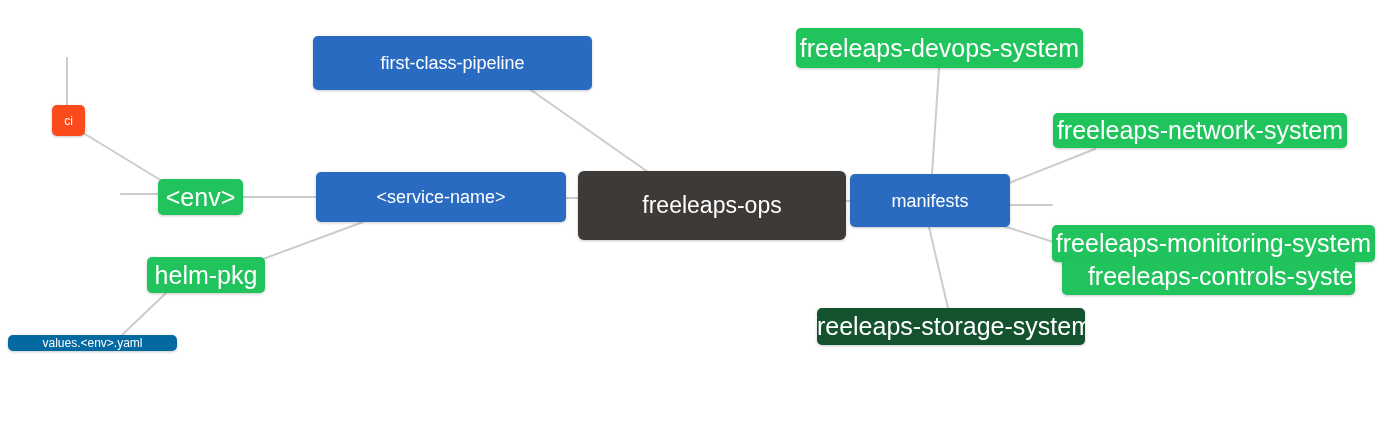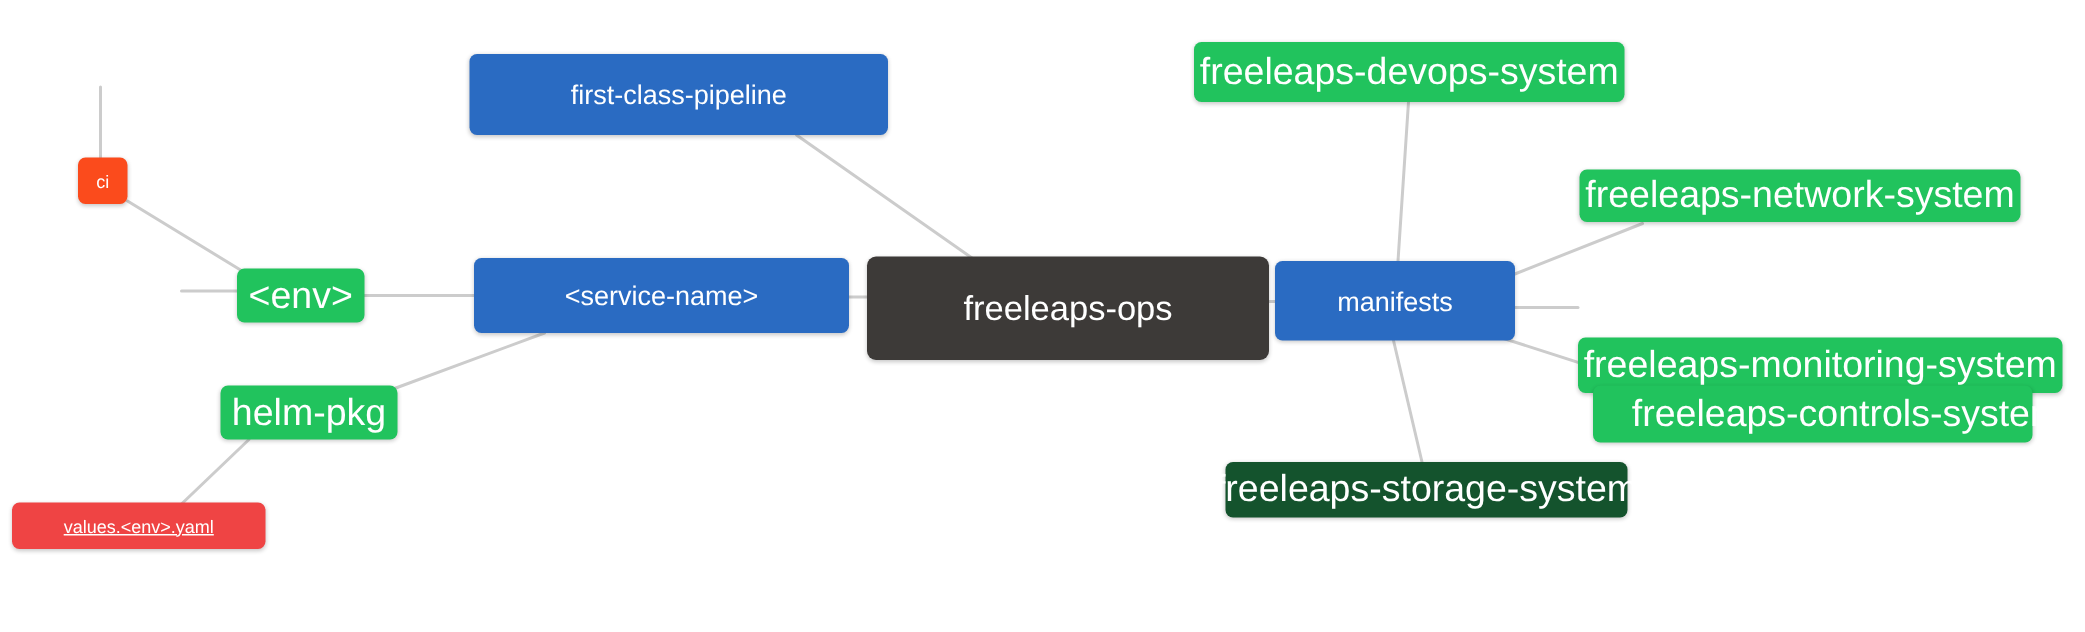--- a/index.html
+++ b/index.html
@@ -52,21 +52,21 @@
       <line x1="846" y1="201" x2="851" y2="201" stroke="#cccccc" stroke-width="2" stroke-linecap="round"></line>
       <line x1="932" y1="174" x2="939" y2="68" stroke="#cccccc" stroke-width="2" stroke-linecap="round"></line>
       <line x1="1009" y1="183" x2="1095" y2="149" stroke="#cccccc" stroke-width="2" stroke-linecap="round"></line>
       <line x1="1010" y1="205" x2="1052" y2="205" stroke="#cccccc" stroke-width="2" stroke-linecap="round"></line>
       <line x1="991" y1="222" x2="1100" y2="257" stroke="#cccccc" stroke-width="2" stroke-linecap="round"></line>
       <line x1="929" y1="227" x2="948" y2="308" stroke="#cccccc" stroke-width="2" stroke-linecap="round"></line>
     </svg>
     <div class="node node--red" style="left: 52px; top: 105px; width: 33px; height: 31px; background-color: rgb(251, 75, 28); color: rgb(255, 255, 255);">ci</div>
     <div class="node node--green" style="left: 158px; top: 179px; width: 85px; height: 36px; background-color: rgb(33, 195, 93); color: rgb(255, 255, 255);">&lt;env&gt;</div>
     <div class="node node--green" style="left: 147px; top: 257px; width: 118px; height: 36px; background-color: rgb(33, 195, 93); color: rgb(255, 255, 255);">helm-pkg</div>
-    <div class="node node--red" style="left: 8px; top: 335px; width: 169px; height: 31px; background-color: #ef4444; color: rgb(255, 255, 255); text-decoration: underline;">values.&lt;env&gt;.yaml</div>
+    <div class="node node--red" style="left: 8px; top: 335px; width: 169px; height: 16px; background-color: #0369a1; color: rgb(255, 255, 255);">values.&lt;env&gt;.yaml</div>
     <div class="node node--blue" style="left: 313px; top: 36px; width: 279px; height: 54px; background-color: rgb(42, 107, 194); color: rgb(255, 255, 255);">first-class-pipeline</div>
     <div class="node node--blue" style="left: 316px; top: 172px; width: 250px; height: 50px; background-color: rgb(42, 107, 194); color: rgb(255, 255, 255);">&lt;service-name&gt;</div>
     <div class="node node--root" style="left: 578px; top: 171px; width: 268px; height: 69px; background-color: rgb(61, 58, 56); color: rgb(255, 255, 255);">freeleaps-ops</div>
     <div class="node node--blue" style="left: 850px; top: 174px; width: 160px; height: 53px; background-color: rgb(42, 107, 194); color: rgb(255, 255, 255);">manifests</div>
     <div class="node node--green" style="left: 796px; top: 28px; width: 287px; height: 40px; background-color: rgb(33, 195, 93); color: rgb(255, 255, 255);">freeleaps-devops-system</div>
     <div class="node node--green" style="left: 1053px; top: 113px; width: 294px; height: 35px; background-color: rgb(33, 195, 93); color: rgb(255, 255, 255);">freeleaps-network-system</div>
     <div class="node node--green" style="left: 1052px; top: 185px; width: 323px; height: 37px; background-color: rgb(33, 195, 93); color: rgb(255, 255, 255); margin-top: 40px;">freeleaps-monitoring-system</div>
     <div class="node node--green" style="left: 1062px; top: 257px; width: 293px; height: 38px; background-color: rgb(33, 195, 93); color: rgb(255, 255, 255); padding-left: 45px;">freeleaps-controls-system</div>
     <div class="node node--green" style="left: 817px; top: 308px; width: 268px; height: 37px; background-color: #14532d; color: rgb(255, 255, 255);">freeleaps-storage-system</div>
   </div>

